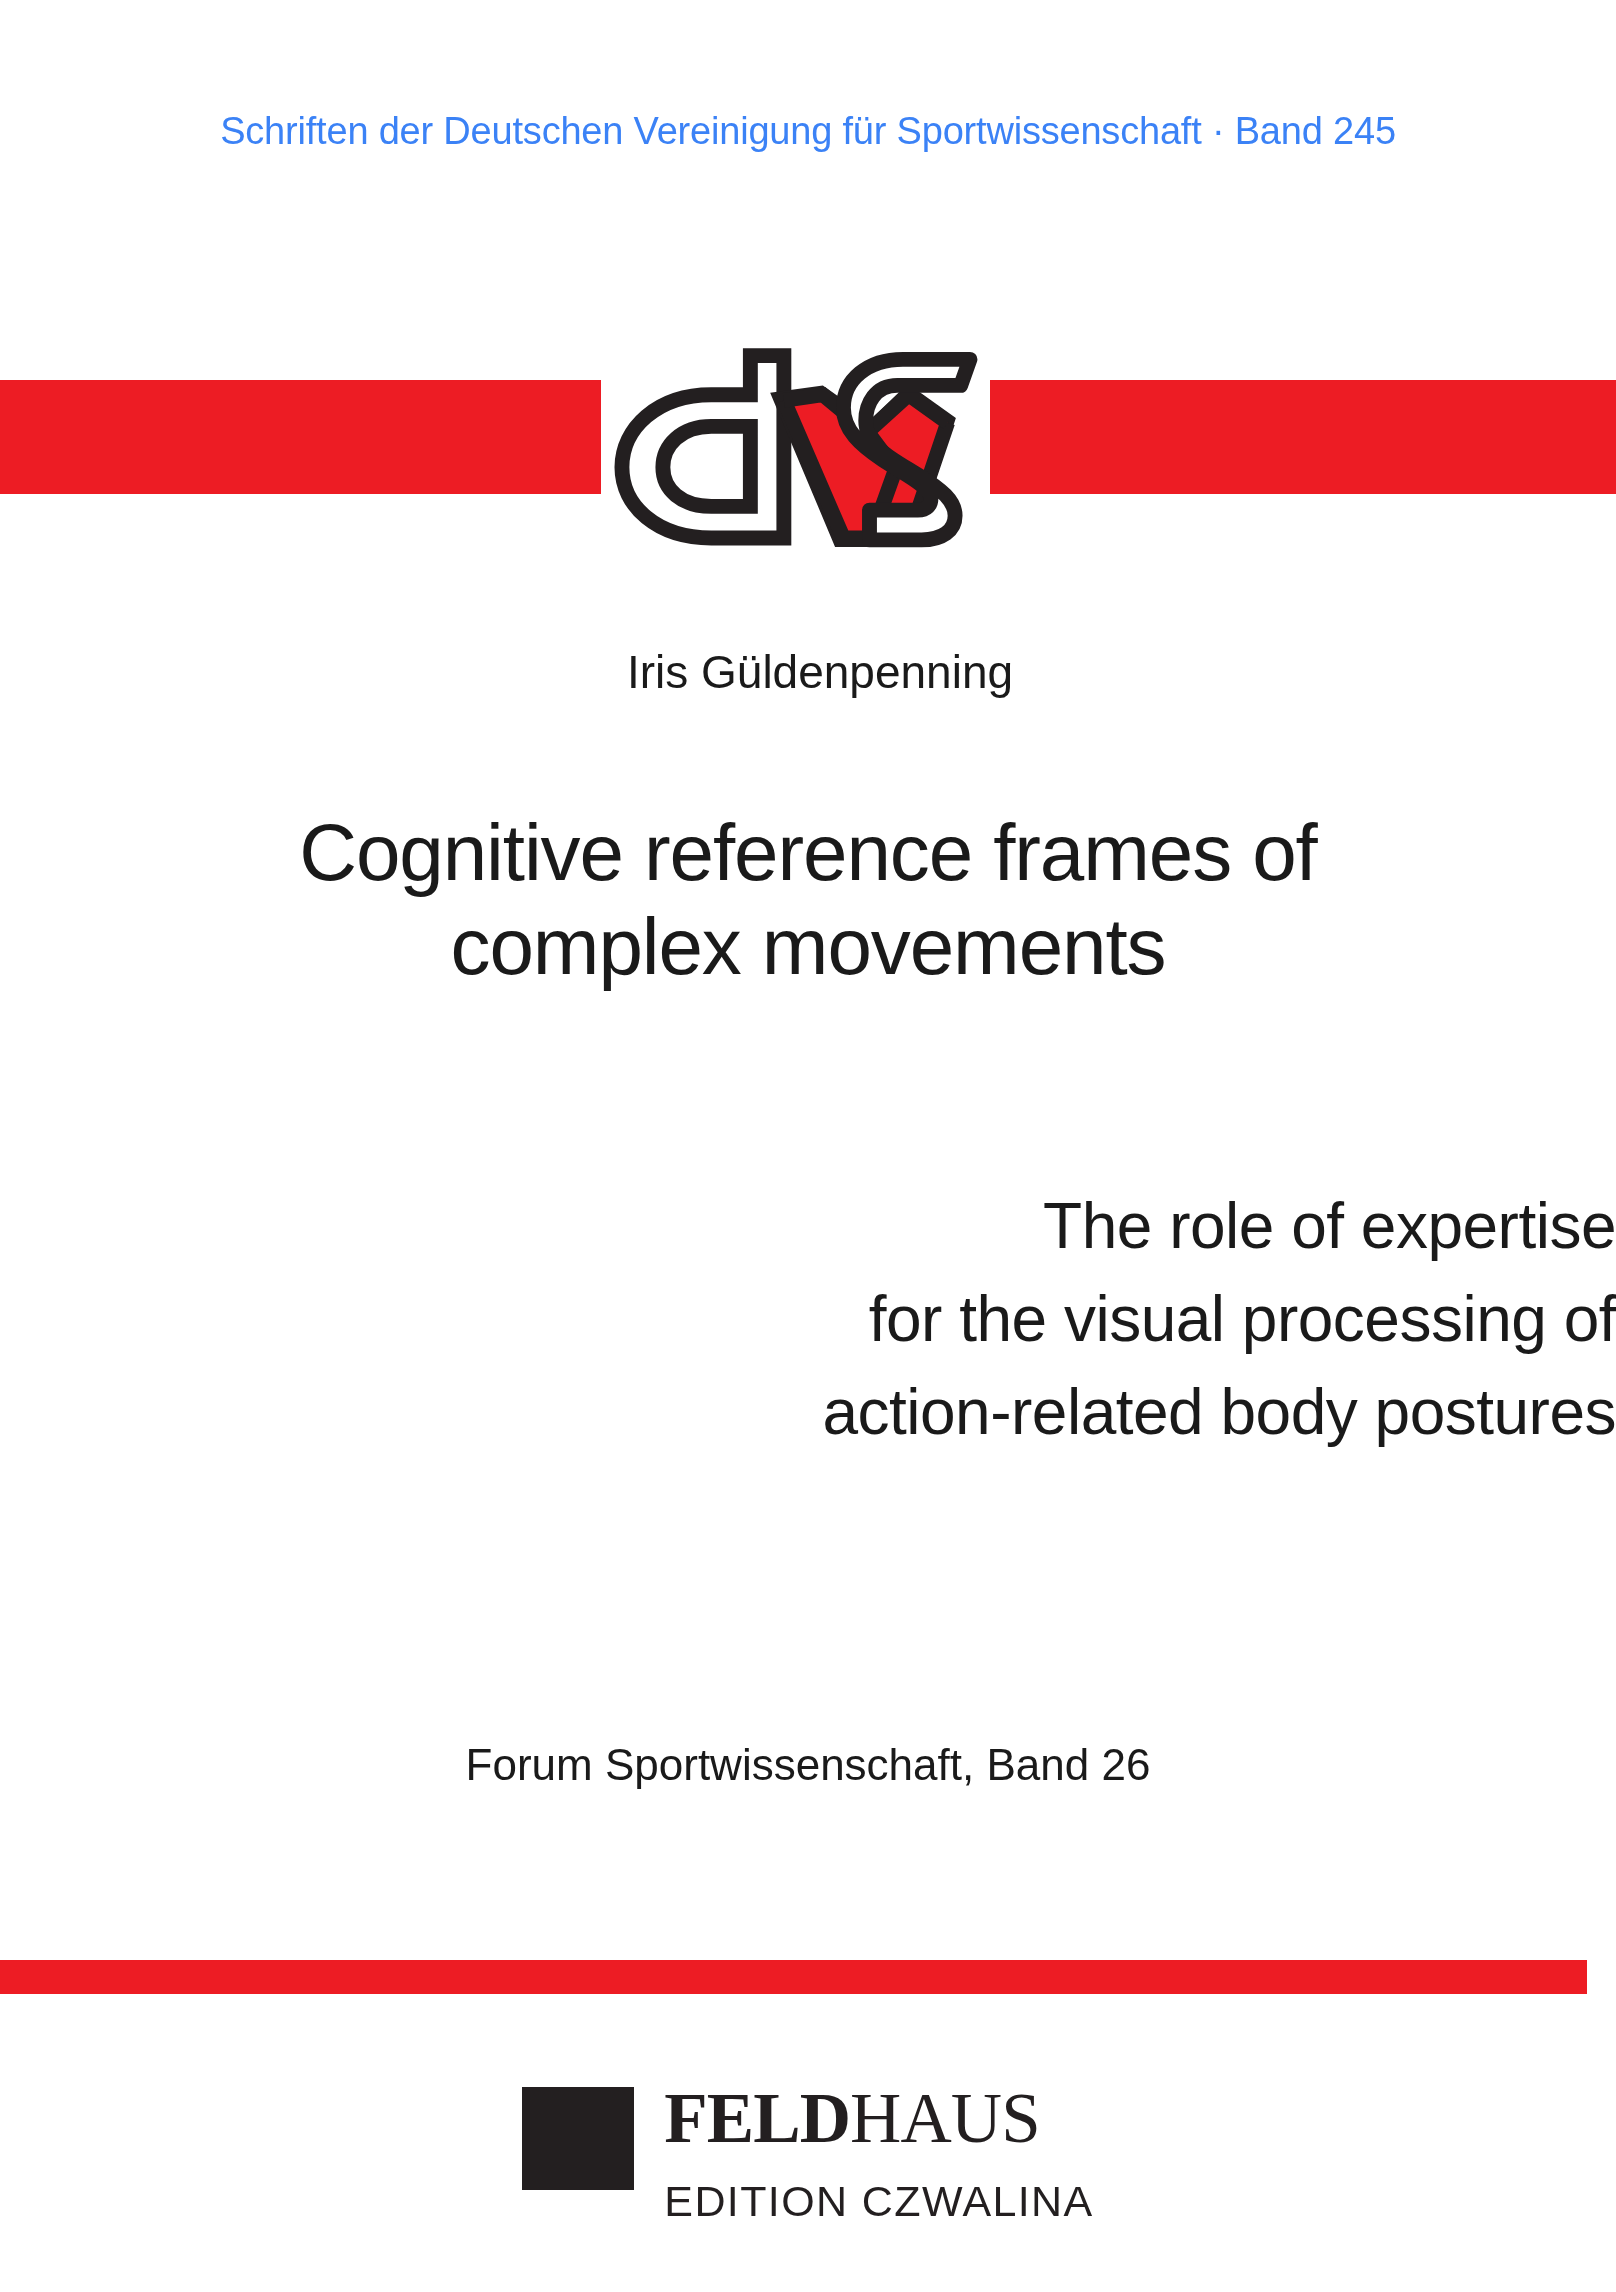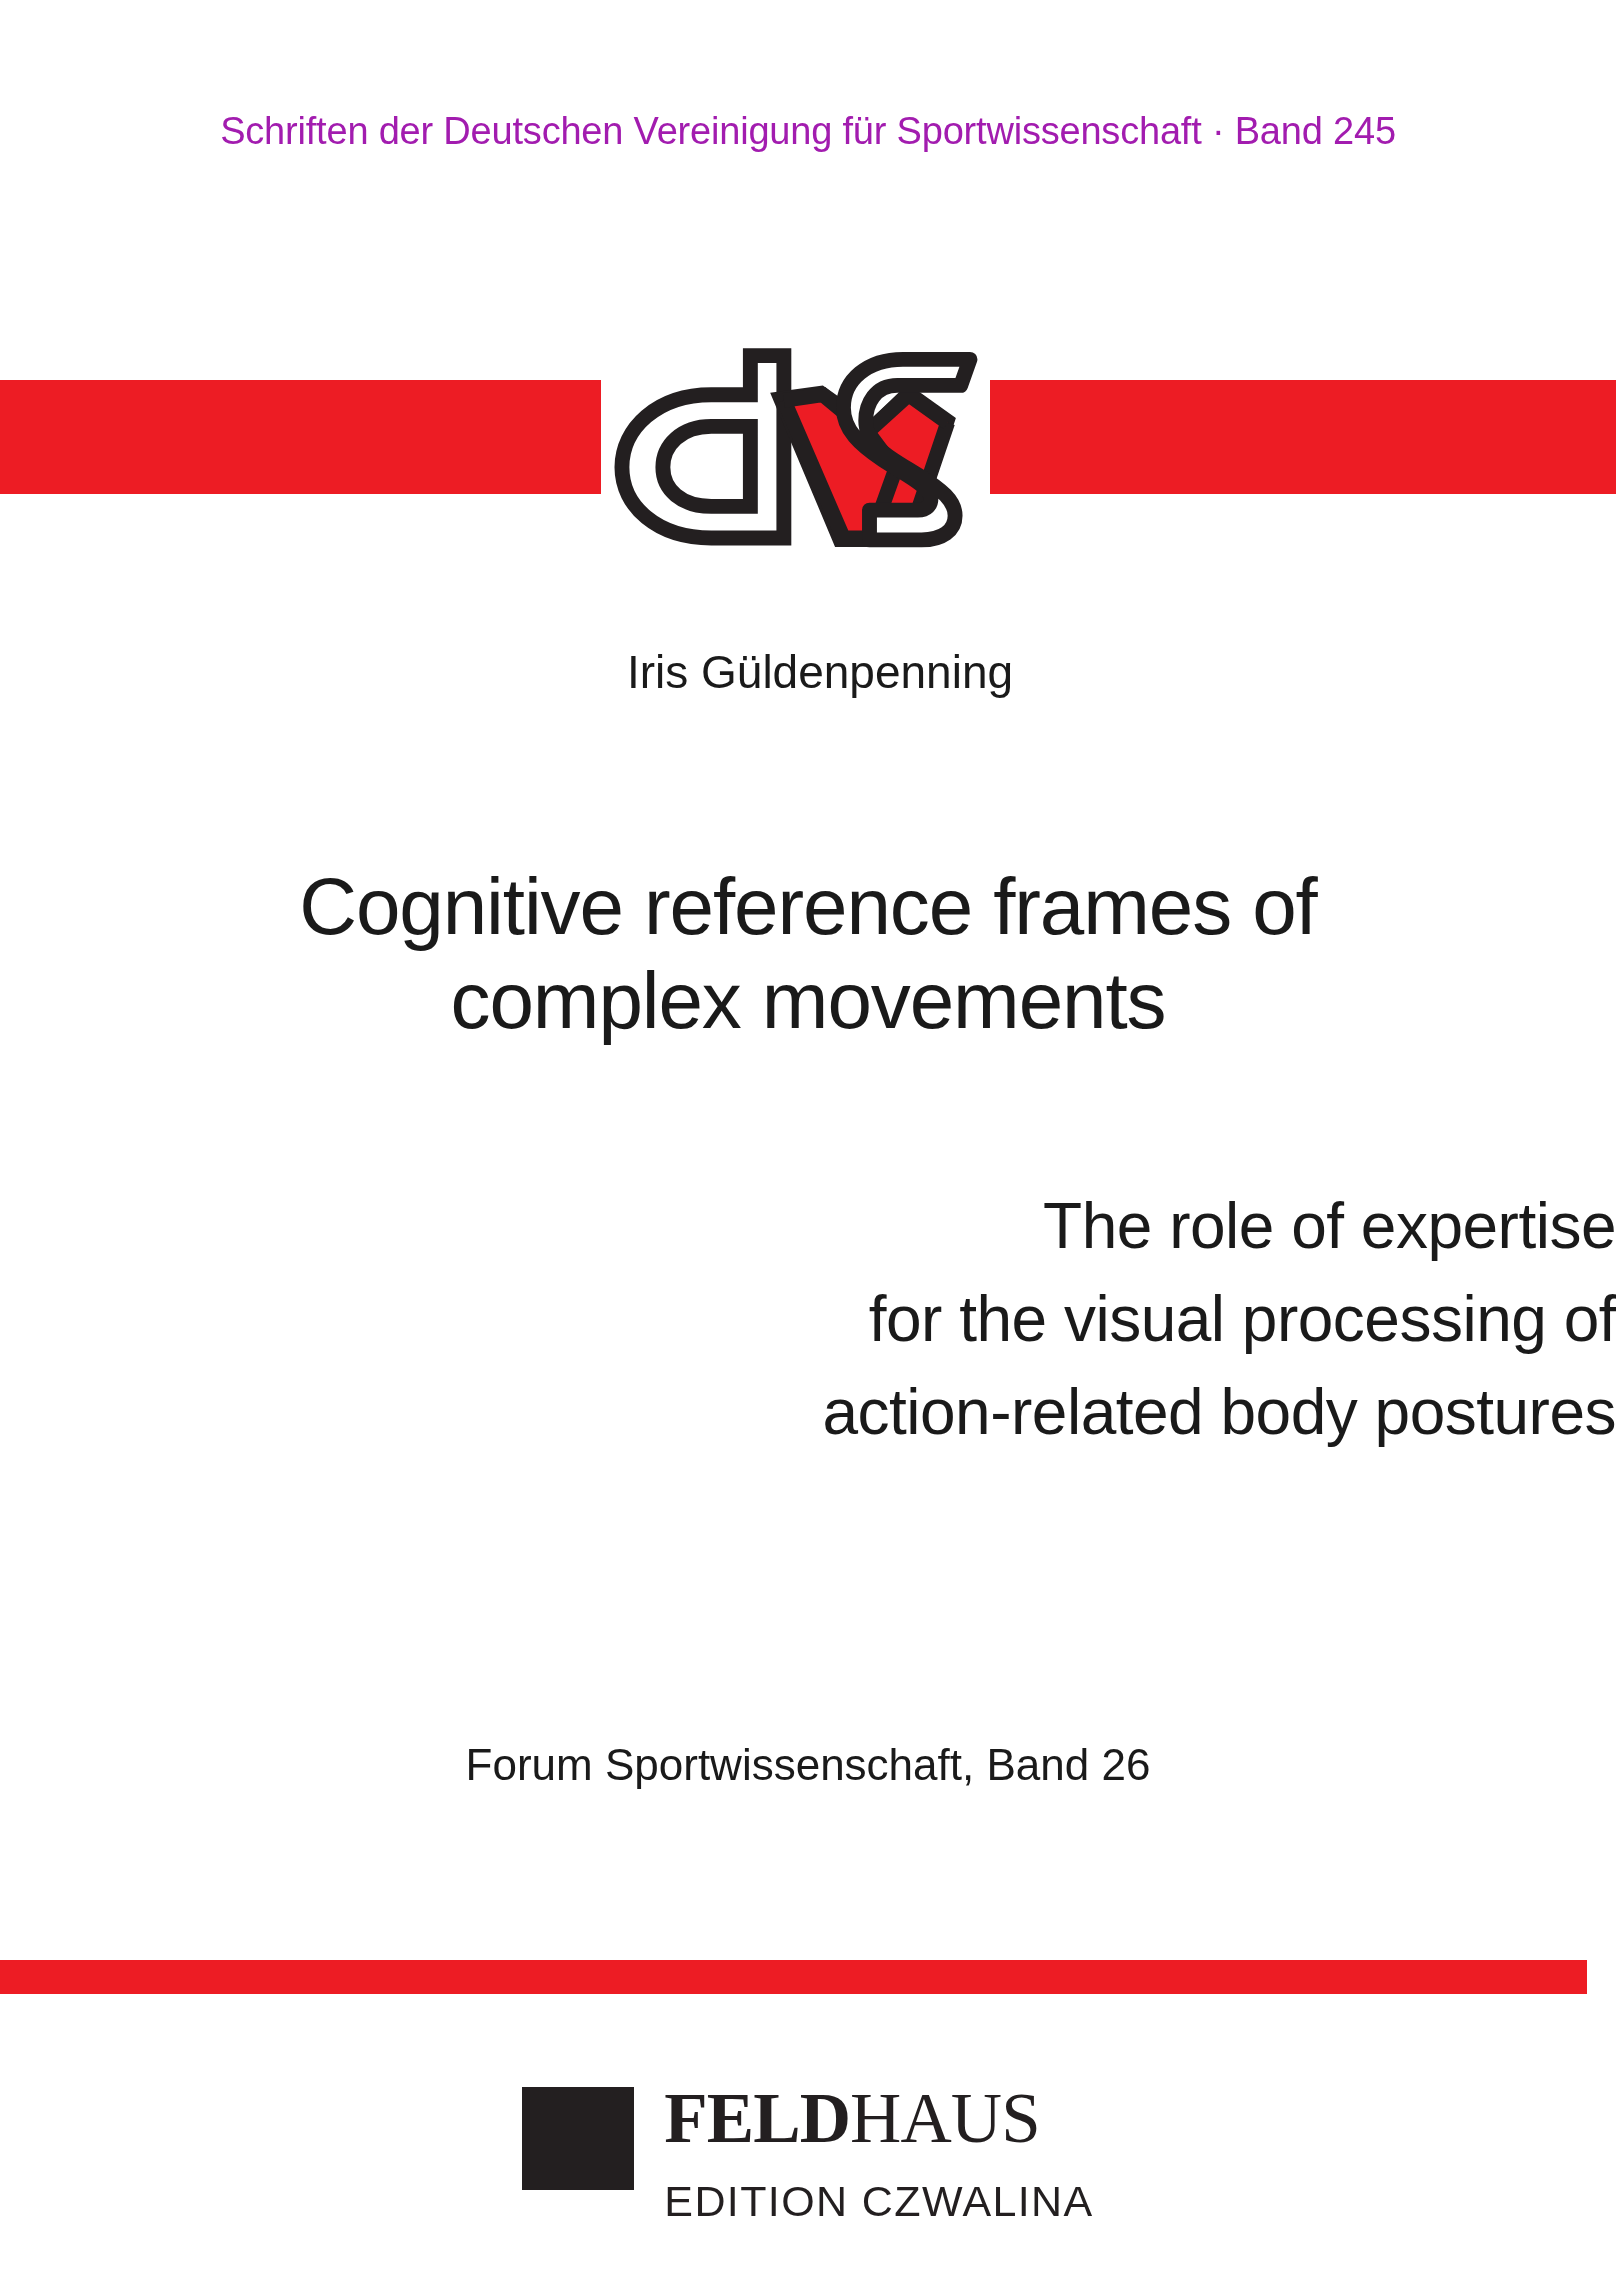--- a/index.html
+++ b/index.html
@@ -23,21 +23,21 @@
   .series-line {
     position: absolute;
     left: 0;
     top: 110px;
     width: 1616px;
     text-align: center;
     font-family: "Liberation Sans", sans-serif;
     font-size: 38px;
     font-weight: 400;
     letter-spacing: -0.2px;
-    color: #a21caf;
+    color: #3b82f6;
     white-space: nowrap;
   }
 
   
   .band-zone {
     position: absolute;
     left: 0;
     top: 380px;
     width: 1616px;
     height: 114px;
@@ -82,21 +82,21 @@
     letter-spacing: 0px;
     color: #1a1a1a;
     white-space: nowrap;
     margin-left: 12px;
   }
 
   
   .title-block {
     position: absolute;
     left: 0;
-    top: 860px;
+    top: 806px;
     width: 1616px;
     text-align: center;
   }
   .title-line {
     font-size: 80px;
     font-weight: 400;
     line-height: 1.18;
     letter-spacing: -1.1px;
     color: #1a1a1a;
     white-space: nowrap;

